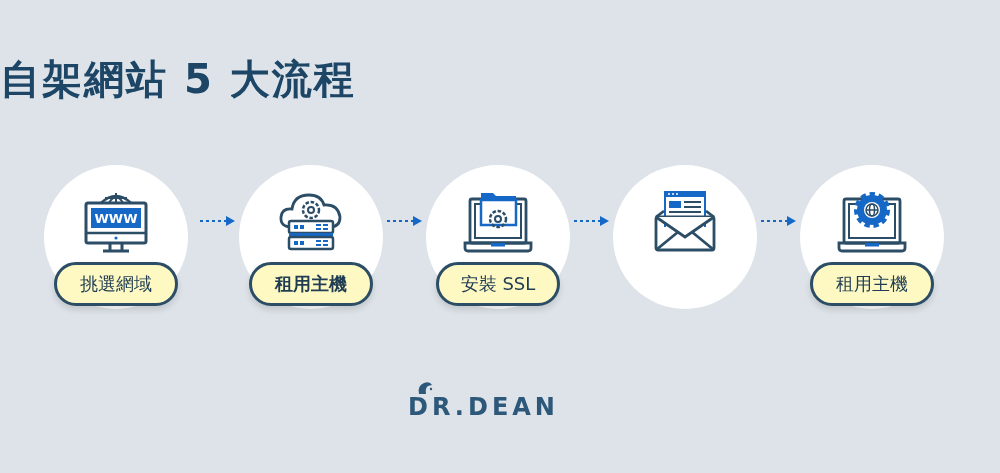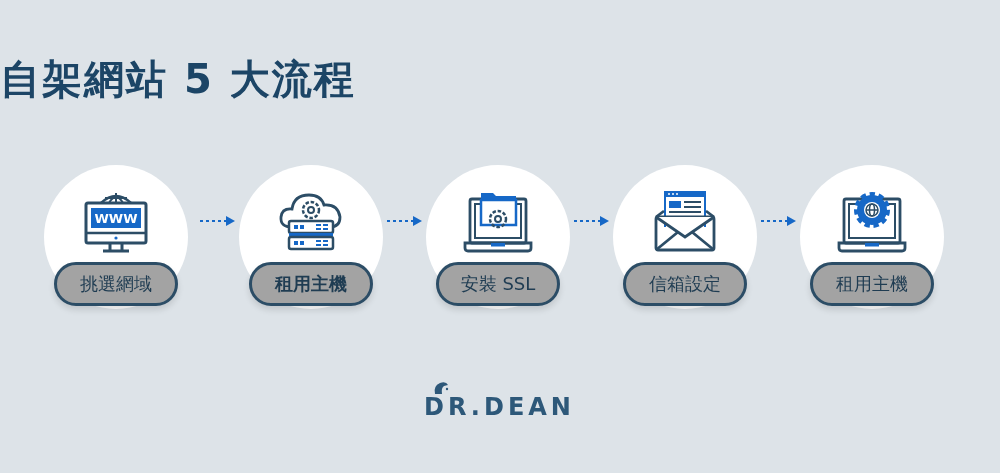--- a/index.html
+++ b/index.html
@@ -1,23 +1,23 @@
 <!DOCTYPE html>
 <html><head>
 <meta charset="utf-8">
 <style>
   html, body { margin:0; padding:0; }
   body { width:1000px; height:473px; background:#dde3e8; position:relative; overflow:hidden; font-family:"DejaVu Sans", sans-serif; }
   .title { position:absolute; top:52px; left:0; width:1000px; font-size:40px; font-weight:bold; color:#1c4566; letter-spacing:2px; }
   .step { position:absolute; top:165px; width:148px; height:150px; }
   .circle { position:absolute; left:2px; top:0; width:144px; height:144px; border-radius:50%; background:#ffffff; }
   .icon { position:absolute; left:39px; top:22px; width:70px; height:70px; }
-  .pill { position:absolute; left:12px; top:97px; width:124px; height:44px; box-sizing:border-box; border:3px solid #2c4d66; border-radius:24px; background:#a3a3a3; text-align:center; line-height:38px; font-size:18px; color:#1f3c52; box-shadow:0 4px 6px rgba(0,0,0,0.12); }
+  .pill { position:absolute; left:12px; top:97px; width:124px; height:44px; box-sizing:border-box; border:3px solid #2c4d66; border-radius:24px; background:#fef9c3; text-align:center; line-height:38px; font-size:18px; color:#1f3c52; box-shadow:0 4px 6px rgba(0,0,0,0.12); }
   .arrow { position:absolute; top:215px; width:36px; height:12px; }
-  .logo { position:absolute; top:380px; left:420px; width:170px; height:40px;text-decoration:underline; }
+  .logo { position:absolute; top:380px; left:404px; width:170px; height:40px;text-decoration:underline; }
   .logo-text { position:absolute; left:4px; top:13px; font-size:24px; font-weight:bold; color:#2d5879; letter-spacing:4px; }
 </style>
 </head>
 <body>
 
 <div class="title">自架網站 5 大流程</div>
 
 <div class="step" style="left:42px;">
   <div class="circle"></div>
   <svg class="icon" viewBox="0 0 70 70">
@@ -91,21 +91,20 @@
     <circle cx="19" cy="7" r="1" fill="#fff"></circle>
       <circle cx="23" cy="7" r="1" fill="#fff"></circle>
       <circle cx="27" cy="7" r="1" fill="#fff"></circle>
     <rect x="19" y="14" width="12" height="7" fill="#1668c7"></rect>
     <path d="M34 15 h17 M34 20 h17 M19 25 h32 M19 30 h32" stroke="#2c4d66" stroke-width="2"></path>
     <path d="M6 30 L14 24 M56 24 L64 30" stroke="#2c4d66" stroke-width="2.8" fill="none"></path>
     <rect x="6" y="30" width="58" height="33" rx="2" fill="none" stroke="#2c4d66" stroke-width="2.8"></rect>
     <path d="M6 30 L35 50 L64 30" fill="#fff" stroke="#2c4d66" stroke-width="2.8"></path>
     <path d="M6 63 L28 45 M64 63 L42 45" stroke="#2c4d66" stroke-width="2.8"></path>
   </svg>
-  <div class="pill">信箱設定</div>
 </div>
 
 <svg class="arrow" style="left:761px;" viewBox="0 0 36 12">
   <line x1="0" y1="6" x2="26" y2="6" stroke="#1668c7" stroke-width="2" stroke-dasharray="3,3"></line>
   <polygon points="26,1 35,6 26,11" fill="#1668c7"></polygon>
 </svg>
 
 <div class="step" style="left:798px;">
   <div class="circle"></div>
   <svg class="icon" viewBox="0 0 70 70">

